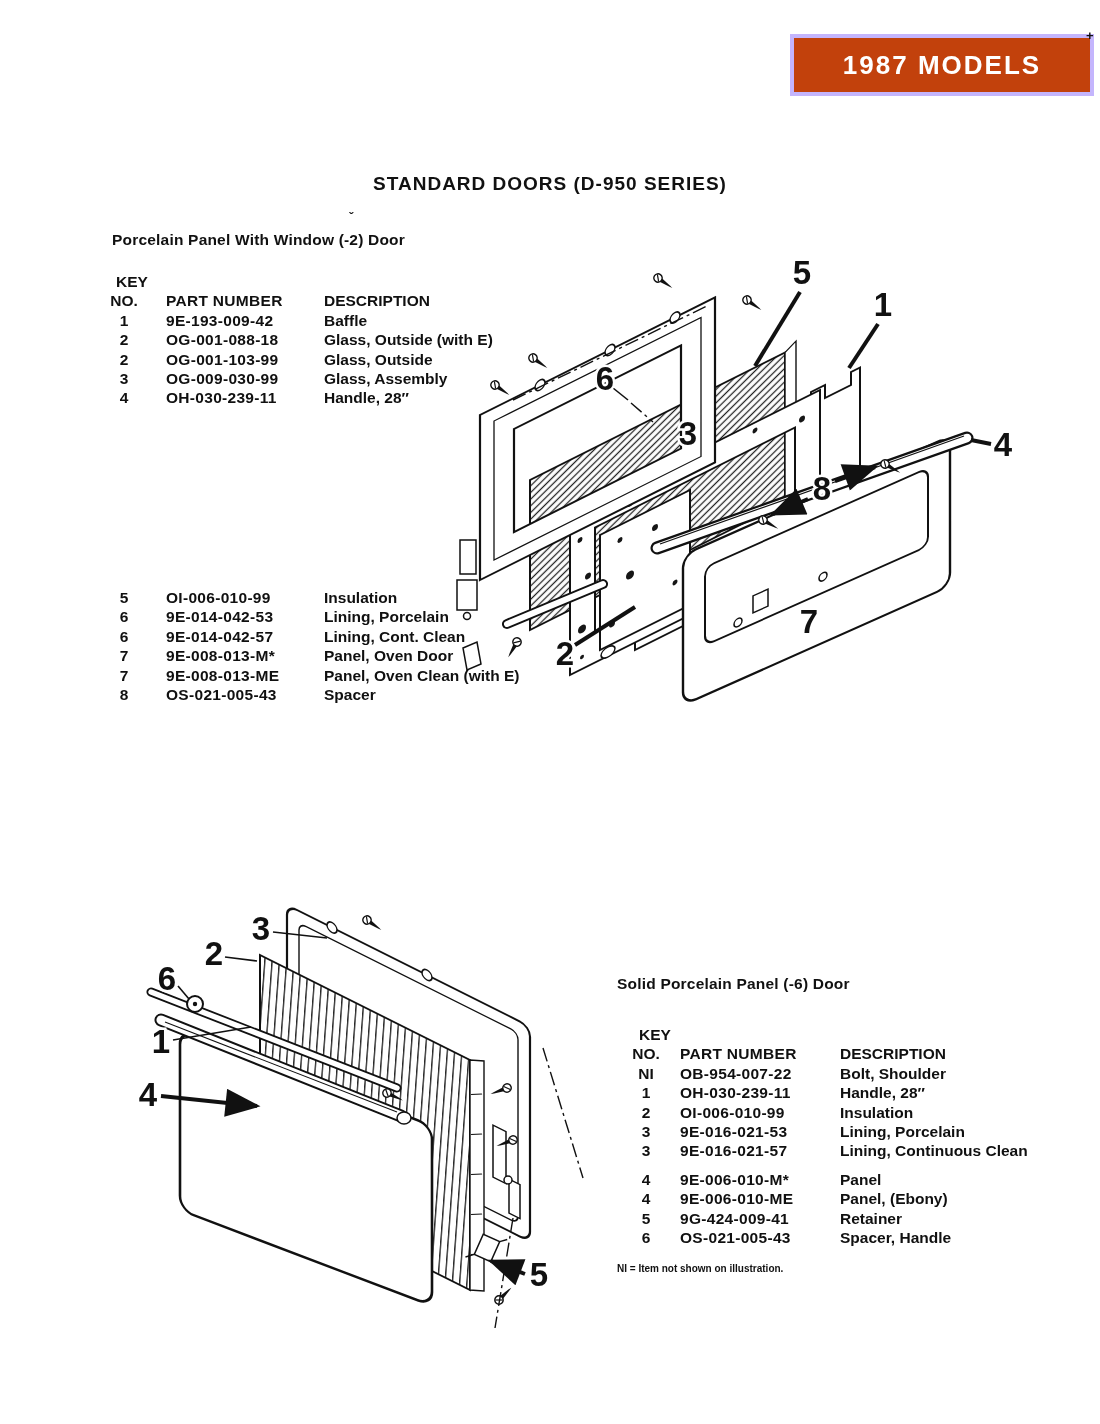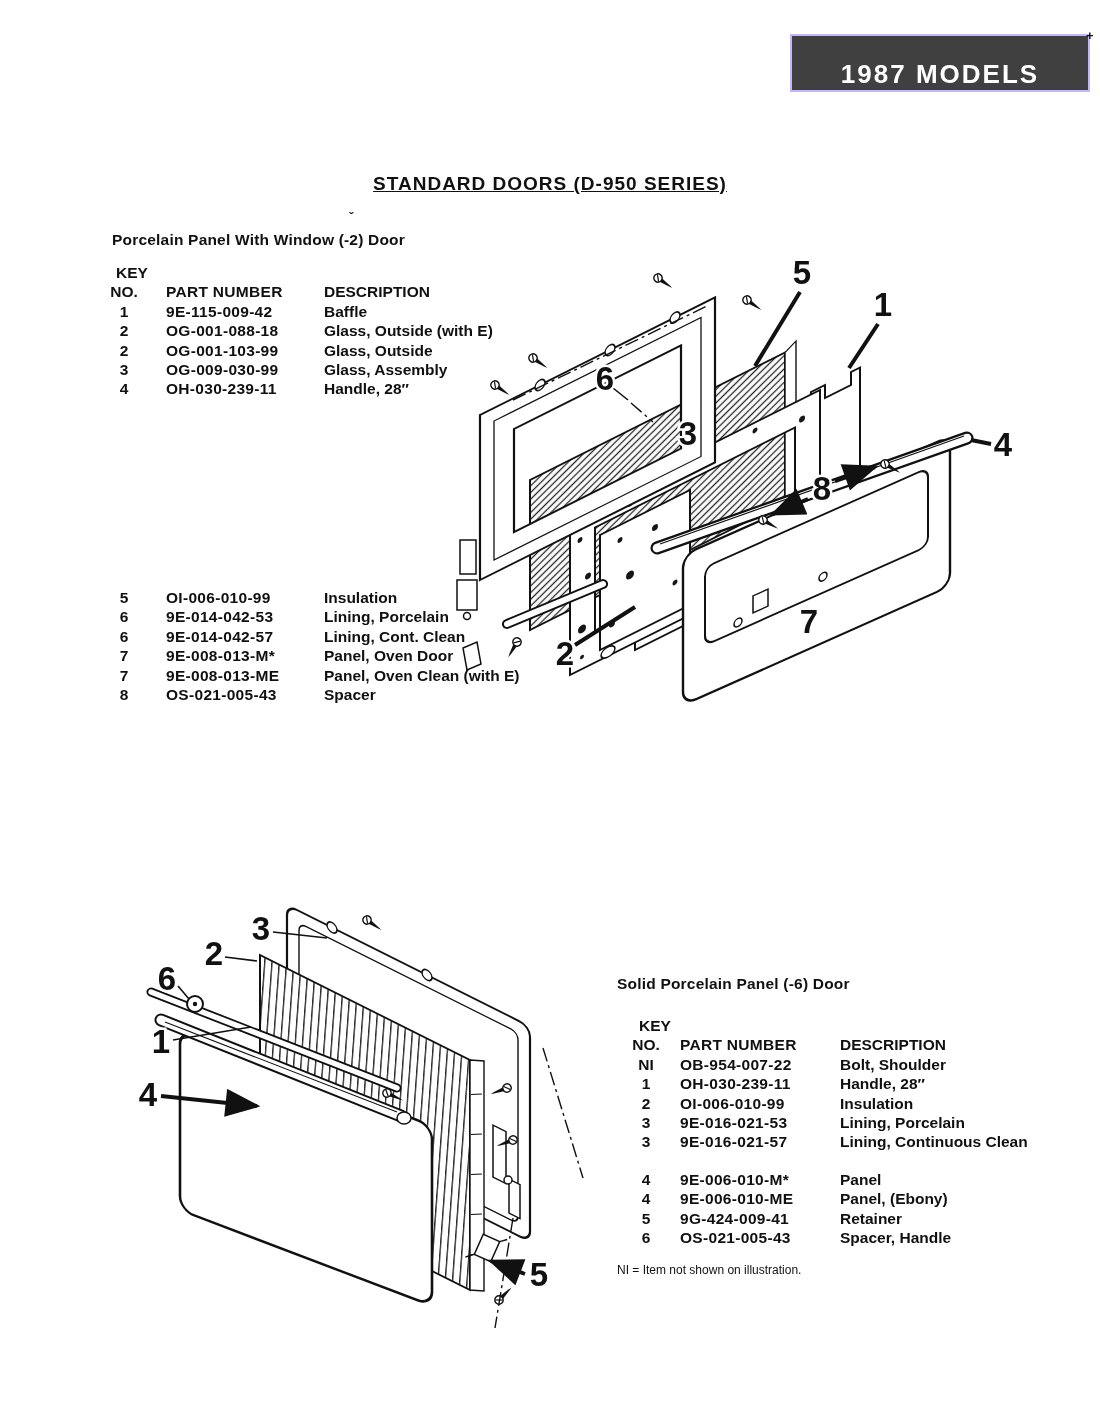--- a/index.html
+++ b/index.html
@@ -1,37 +1,37 @@
 <!DOCTYPE html>
 <html><head>
 <meta charset="utf-8">
 <style>
   html,body{margin:0;padding:0;background:#e8e8e8;}
   .page{position:relative;width:1100px;height:1424px;background:#ffffff;overflow:hidden;
         font-family:"Liberation Sans",sans-serif;color:#111;}
-  .badge{position:absolute;left:790px;top:34px;width:296px;height:54px;background:#404040;
-         display:flex;align-items:flex-end;justify-content:center;border:2px solid #c4b5fd;}
+  .badge{position:absolute;left:790px;top:34px;width:296px;height:54px;background:#c2410c;
+         display:flex;align-items:center;justify-content:center;border:4px solid #c4b5fd;}
   .badge span{color:#fff;font-size:26px;font-weight:900;letter-spacing:2px;}
   .corner-mark{position:absolute;left:1086px;top:28px;font-size:13px;font-weight:bold;}
   .page-title{position:absolute;left:0;top:173px;width:1100px;text-align:center;
-              font-size:19px;font-weight:bold;letter-spacing:1px;text-decoration:underline;}
+              font-size:19px;font-weight:bold;letter-spacing:1px;}
   .stray-check{position:absolute;left:349px;top:210px;font-size:13px;font-weight:bold;}
   .sec-head{position:absolute;font-size:15.5px;font-weight:bold;letter-spacing:.2px;}
   #sec1{left:105px;top:231px;margin-left:7px;}
   #sec2{left:617px;top:975px;text-align:center;}
   .parts-table{position:absolute;font-size:15.5px;font-weight:bold;color:#101010;}
-  .pt-key{padding-left:11px;line-height:19.4px;}
+  .pt-key{padding-left:11px;line-height:19.4px;margin-top:9px;}
   .pt-row{display:grid;line-height:19.4px;}
   .t1 .pt-row{grid-template-columns:44px 175px 1fr;width:440px;}
   .t2 .pt-row{grid-template-columns:40px 172px 1fr;width:440px;}
   .pt-no{text-align:center;padding-right:6px;}
   .t2 .pt-no{padding-right:4px;}
   .pt-part{padding-left:17px;letter-spacing:.3px;}
   .t2 .pt-part{padding-left:12px;}
-  .note{position:absolute;left:617px;top:1263px;font-size:12px;font-weight:normal;}
+  .note{position:absolute;left:617px;top:1263px;font-size:10px;font-weight:bold;}
   svg{position:absolute;overflow:visible;}
   #d1{left:455px;top:250px;}
   #d2{left:115px;top:880px;}
   .ol{fill:#fff;stroke:#111;stroke-width:2;}
   .ol15{fill:#fff;stroke:#111;stroke-width:1.5;}
   .ldb{stroke:#111;stroke-width:4;fill:none;}
   .ldt{stroke:#111;stroke-width:1.6;fill:none;}
   .dd{stroke:#111;stroke-width:1.4;stroke-dasharray:14 4 3 4;fill:none;}
   .cn{font-family:"Liberation Sans",sans-serif;font-weight:900;font-size:33px;fill:#111;
       stroke:#fff;stroke-width:5px;paint-order:stroke;text-anchor:middle;}
@@ -54,21 +54,21 @@
 
   <div class="parts-table t1" style="left:105px;top:263px;">
     <div class="pt-key">KEY</div>
     <div class="pt-row">
       <span class="pt-no">NO.</span>
       <span class="pt-part">PART NUMBER</span>
       <span class="pt-desc">DESCRIPTION</span>
     </div>
     <div class="pt-row">
         <span class="pt-no">1</span>
-        <span class="pt-part">9E-115-009-42</span>
+        <span class="pt-part">9E-193-009-42</span>
         <span class="pt-desc">Baffle</span>
       </div>
     <div class="pt-row">
         <span class="pt-no">2</span>
         <span class="pt-part">OG-001-088-18</span>
         <span class="pt-desc">Glass, Outside (with E)</span>
       </div>
     <div class="pt-row">
         <span class="pt-no">2</span>
         <span class="pt-part">OG-001-103-99</span>

